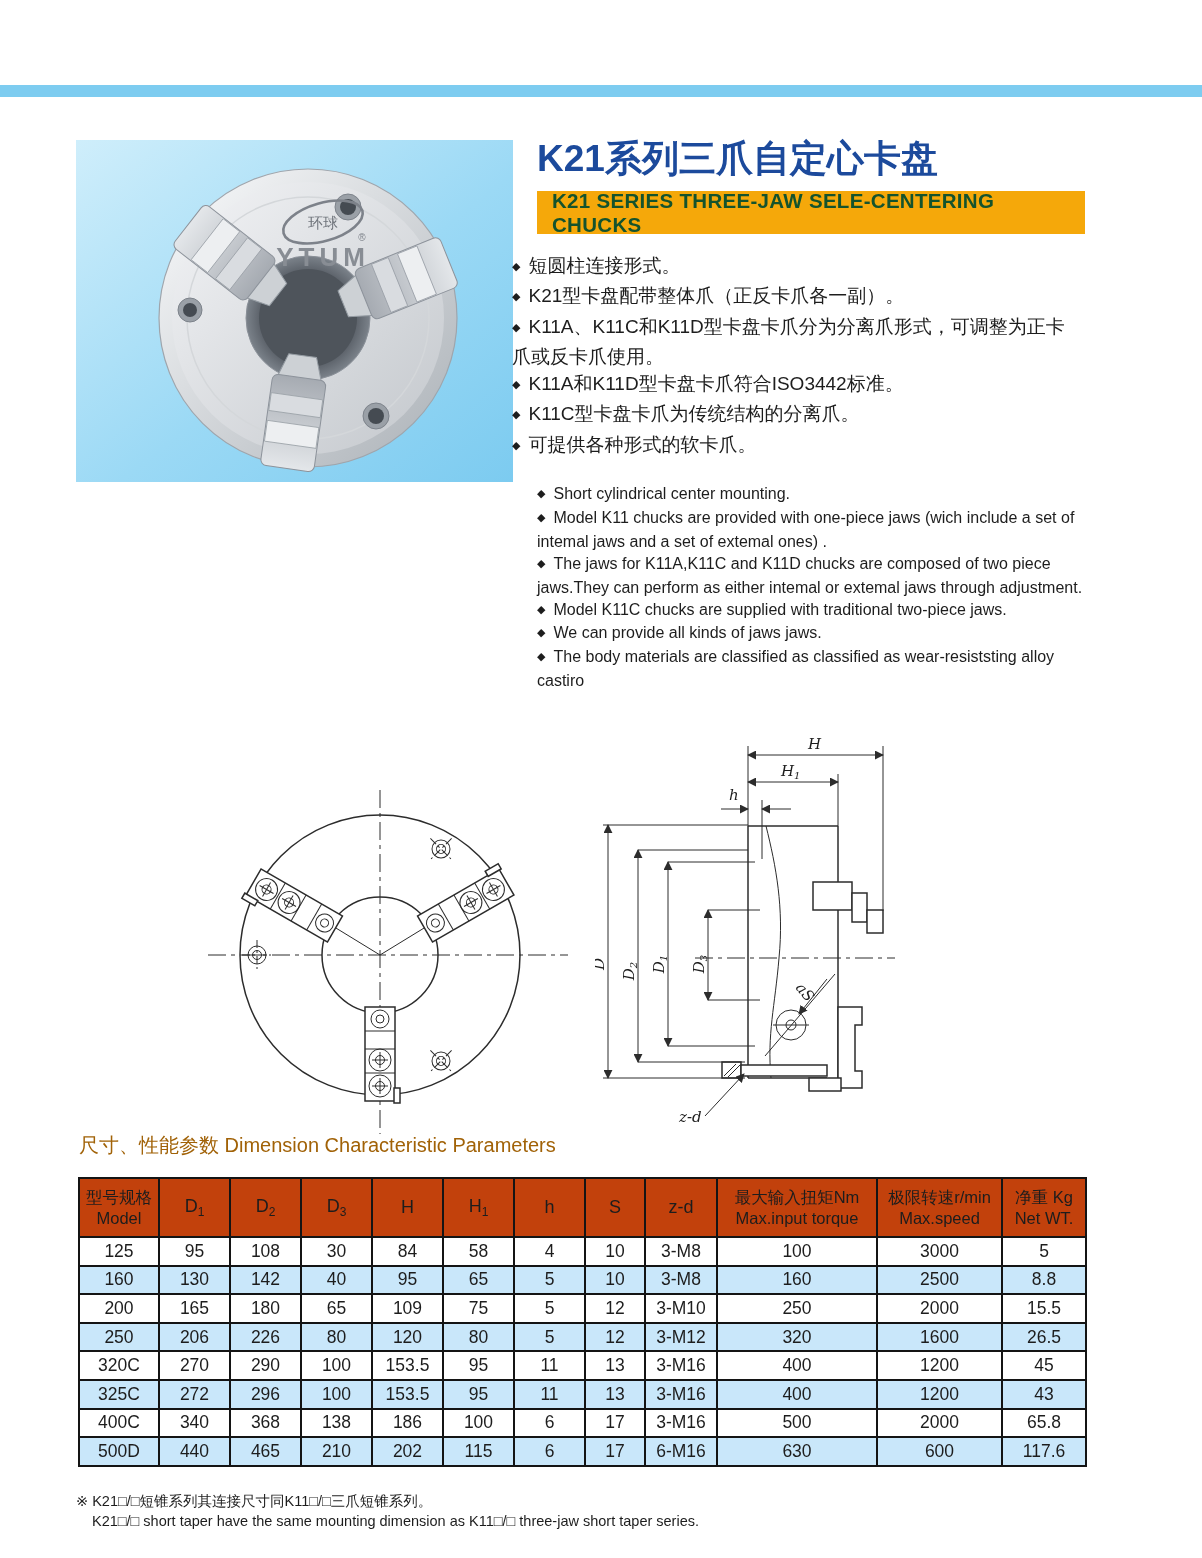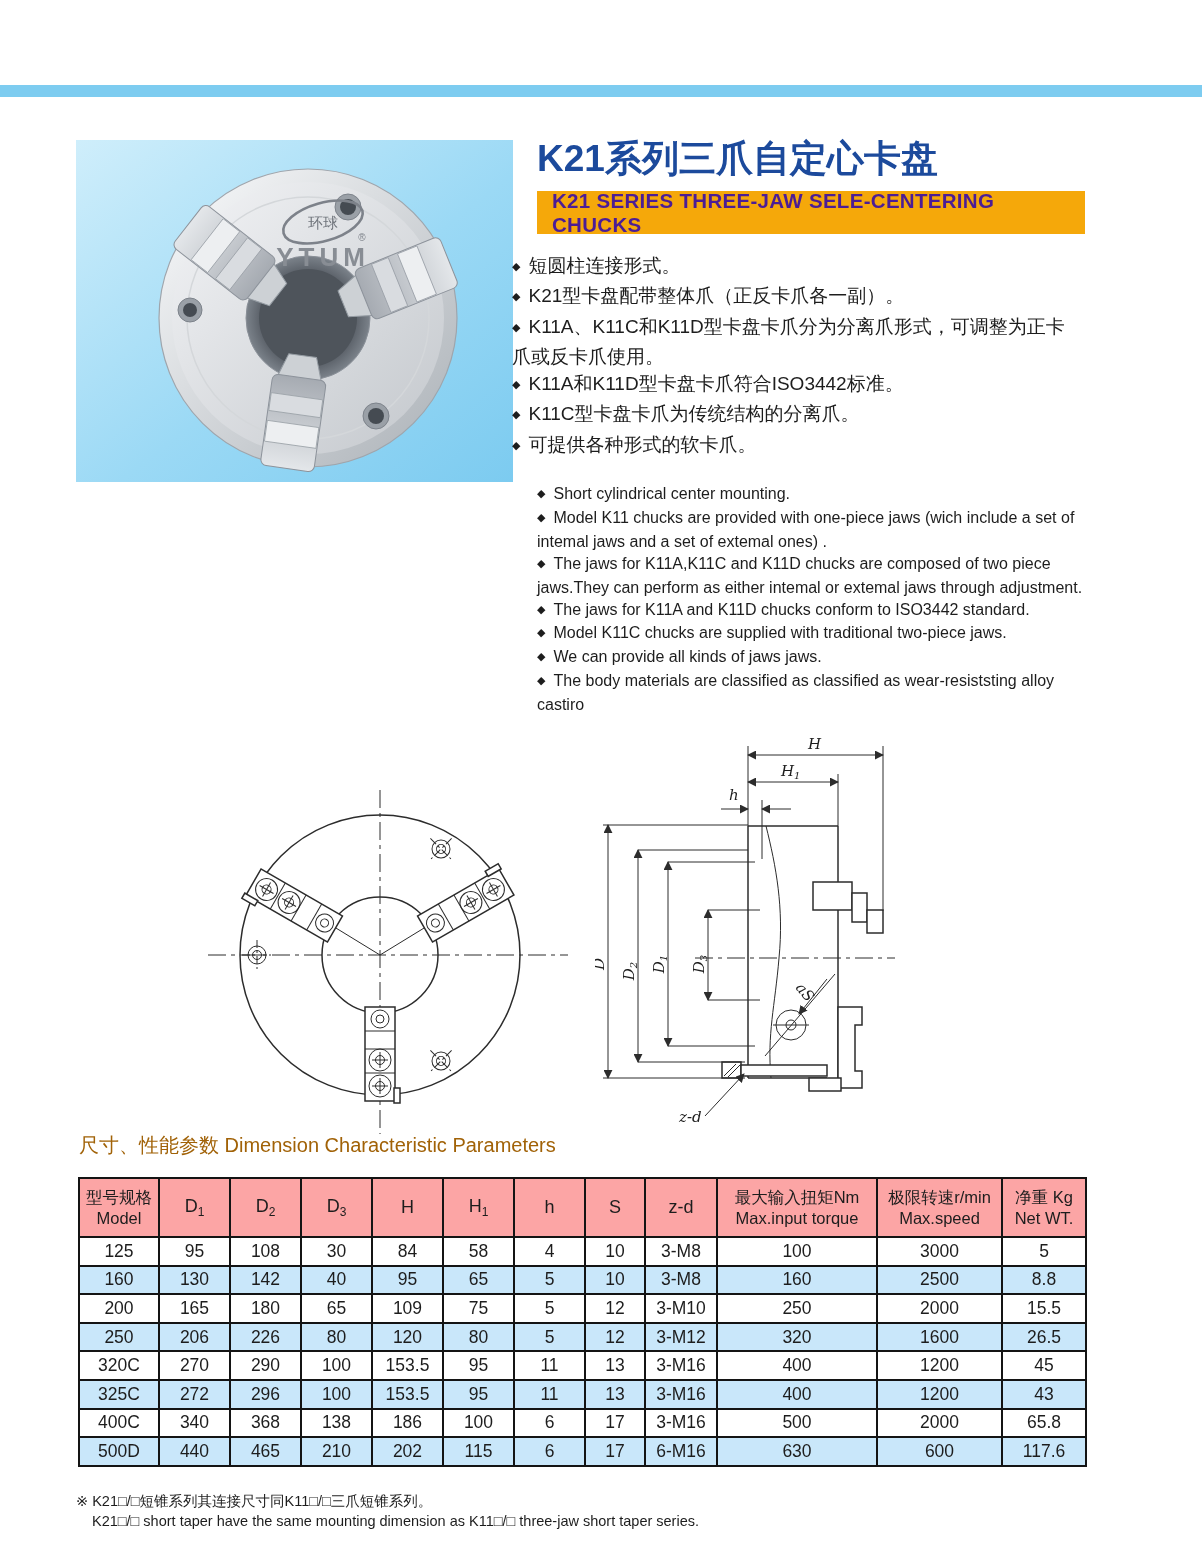--- a/index.html
+++ b/index.html
@@ -9,21 +9,21 @@
 
   
   .top-bar{top:85px;left:0;width:1202px;height:12px;background:#7dccf0;}
 
   
   .photo{left:76px;top:140px;width:437px;height:342px;}
 
   
   .title-cn{left:537px;top:134px;width:560px;font-size:37px;font-weight:bold;color:#1c4a9c;letter-spacing:0px;}
   .subtitle-bar{left:537px;top:191px;width:548px;height:43px;background:#f5a80a;display:flex;align-items:center;}
-  .subtitle-bar span{padding-left:15px;font-size:20.5px;font-weight:bold;color:#4c1d95;letter-spacing:0.3px;}
+  .subtitle-bar span{padding-left:15px;font-size:20.5px;font-weight:bold;color:#14532d;letter-spacing:0.3px;}
 
   
   ul.features{list-style:none;margin:0;padding:0;}
   ul.features li::before{content:"◆";font-size:11px;margin-right:8px;position:relative;top:-2px;}
   .cn-features{left:512px;top:252px;width:556px;font-size:19px;line-height:27.3px;}
   .en-features{left:537px;top:483px;width:560px;font-size:16px;line-height:21.9px;}
 
   
   .front-view{left:150px;top:782px;width:460px;height:360px;}
   .section-view{left:595px;top:726px;width:510px;height:412px;}
@@ -31,21 +31,21 @@
   .tlnW{stroke:#2c2c2c;stroke-width:1.5;fill:#ffffff;}
   .thin{stroke:#2c2c2c;stroke-width:1;fill:none;}
   .cl{stroke:#2c2c2c;stroke-width:1;stroke-dasharray:18 5 4 5;fill:none;}
   .dlabel{font-family:"DejaVu Serif","Liberation Serif",serif;font-style:italic;font-size:15px;fill:#1d1d1d;}
 
   
   .section-heading{left:79px;top:1132px;font-size:20px;color:#a16207;}
   .spec-table{left:78px;top:1177px;}
   table{border-collapse:collapse;table-layout:fixed;width:1007px;}
   th,td{border:2px solid #141414;text-align:center;vertical-align:middle;}
-  thead th{background:#fca5a5;font-weight:normal;font-size:16.5px;line-height:1.22;height:53px;padding:2px 1px;}
+  thead th{background:#c2410c;font-weight:normal;font-size:16.5px;line-height:1.22;height:53px;padding:2px 1px;}
   thead th .dimsym{font-size:18px;}
   thead th sub{font-size:12px;}
   tbody td{font-size:17.5px;height:26.6px;padding:0;background:#ffffff;}
   tbody tr:nth-child(even) td{background:#c9e7fa;}
 
   
   .footnote{left:76px;top:1491px;font-size:14.5px;line-height:20px;color:#1d1d1d;}
   .footnote .en-line{padding-left:16px;}
 </style>
 </head>
@@ -132,21 +132,20 @@
     <li>K11A和K11D型卡盘卡爪符合ISO3442标准。</li>
     <li>K11C型卡盘卡爪为传统结构的分离爪。</li>
     <li>可提供各种形式的软卡爪。</li>
   </ul>
 
 <ul class="abs features en-features">
 
 <li>Short cylindrical center mounting.</li>
     <li>Model K11 chucks are provided with one-piece jaws (wich include a set of intemal jaws and a set of extemal ones) .</li>
     <li>The jaws for K11A,K11C and K11D chucks are composed of two piece jaws.They can perform as either intemal or extemal jaws through adjustment.</li>
-    <li>The jaws for K11A and K11D chucks conform to ISO3442 standard.</li>
     <li>Model K11C chucks are supplied with traditional two-piece jaws.</li>
     <li>We can provide all kinds of jaws jaws.</li>
     <li>The body materials are classified as classified as wear-resiststing alloy castiro</li>
   </ul>
 
 <svg class="abs front-view" viewBox="0 0 460 360">
   <defs>
     <g id="jawF">
       <rect x="-15" y="-146" width="30" height="94" class="tlnW"></rect>
       <rect x="-20" y="-148" width="6" height="15" class="tlnW" stroke-width="1"></rect>

